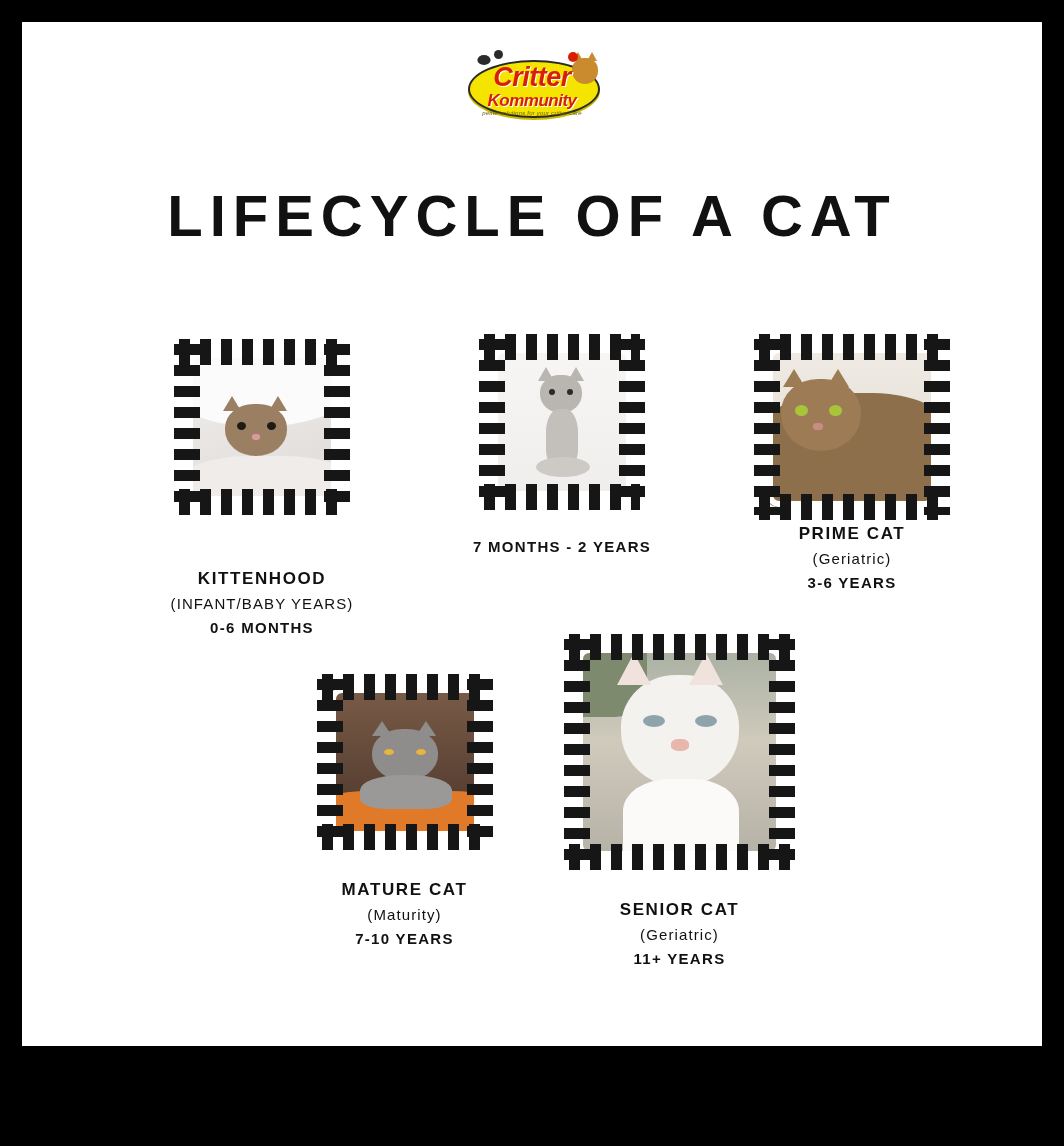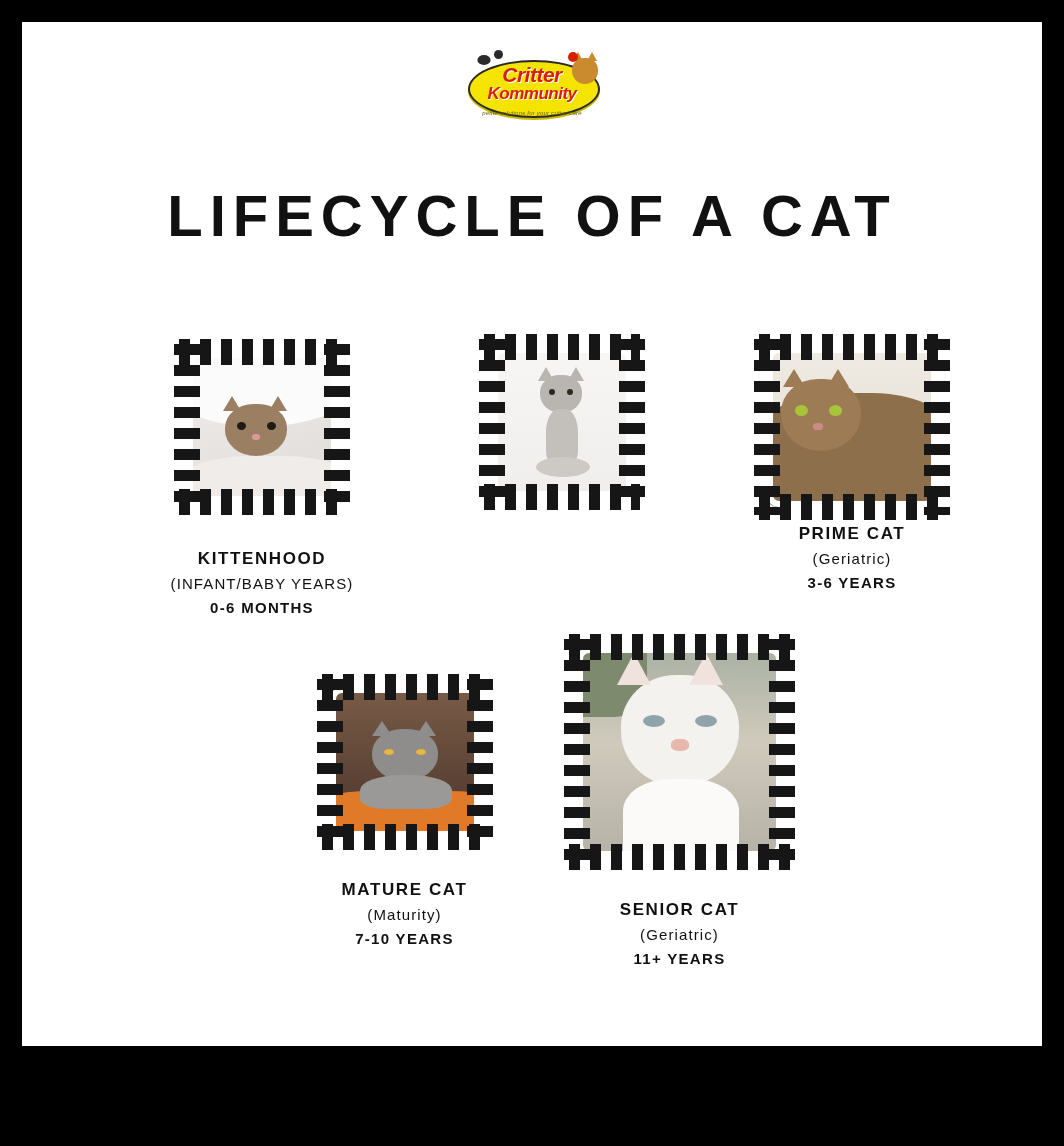--- a/index.html
+++ b/index.html
@@ -52,21 +52,21 @@
     left: 16px;
     top: 12px;
     width: 128px;
     text-align: center;
     color: #d81e05;
     font-weight: bold;
     font-style: italic;
     line-height: 1.02;
     text-shadow: 1px 1px 0 #ffffff;
   }
-  .logo-text .l1 { font-size: 21px; letter-spacing: -0.5px; display: block; }
+  .logo-text .l1 { font-size: 27px; letter-spacing: -0.5px; display: block; }
   .logo-text .l2 { font-size: 17px; letter-spacing: -0.5px; display: block; }
   .logo-tag {
     position: absolute;
     left: 16px;
     top: 58px;
     width: 128px;
     text-align: center;
     font-size: 6px;
     color: #6b5f00;
     font-style: italic;
@@ -232,21 +232,21 @@
           <div class="eye" style="left:80px;top:70px;width:9px;height:8px;background:#1e1a16;"></div>
           <div class="nose" style="left:65px;top:82px;width:8px;height:6px;background:#d89a9a;"></div>
           <div class="blob" style="left:-10px;top:104px;width:180px;height:70px;background:#efecea;border-radius:40% 40% 0 0;"></div>
           <div class="inner-mask"></div>
         </div>
         <div class="tear top"></div>
         <div class="tear bottom"></div>
         <div class="tear left"></div>
         <div class="tear right"></div>
       </div>
-      <div class="caption" style="margin-top:44px;">
+      <div class="caption" style="margin-top:64px;">
         <div class="cap-title">KITTENHOOD</div>
         <div class="cap-sub">(INFANT/BABY YEARS)</div>
         <div class="cap-age">0-6 MONTHS</div>
       </div>
     </div>
 
     <div class="card" style="left:415px; top:325px; width:250px;">
       <div class="frame" style="width:140px;height:150px;">
         <div class="photo" style="background:#f4f3f2;">
           <div class="ph-bg" style="background:linear-gradient(180deg,#f7f6f5 0%,#efeeed 100%);"></div>
@@ -258,20 +258,21 @@
           <div class="blob" style="left:54px;top:62px;width:32px;height:58px;background:#c3bfba;border-radius:40% 40% 30% 30%;"></div>
           <div class="blob" style="left:44px;top:110px;width:54px;height:20px;background:#cdc9c4;border-radius:50%;"></div>
           <div class="inner-mask"></div>
         </div>
         <div class="tear top"></div>
         <div class="tear bottom"></div>
         <div class="tear left"></div>
         <div class="tear right"></div>
       </div>
       <div class="caption" style="margin-top:38px;">
+        <div class="cap-age">7 MONTHS - 2 YEARS</div>
       </div>
     </div>
 
     <div class="card" style="left:715px; top:325px; width:230px;">
       <div class="frame" style="width:170px;height:160px;">
         <div class="photo" style="background:#e9e4dc;">
           <div class="ph-bg" style="background:linear-gradient(180deg,#efeae3 0%,#e2dcd3 100%);"></div>
           <div class="blob" style="left:-20px;top:46px;width:210px;height:120px;background:#8e6f4b;border-radius:46% 40% 0 0;"></div>
           <div class="cat-head" style="left:14px;top:32px;width:80px;height:72px;background:#9c7b55;"></div>
           <div class="ear" style="left:16px;top:22px;border-left:11px solid transparent;border-right:11px solid transparent;border-bottom:18px solid #9c7b55;"></div>

